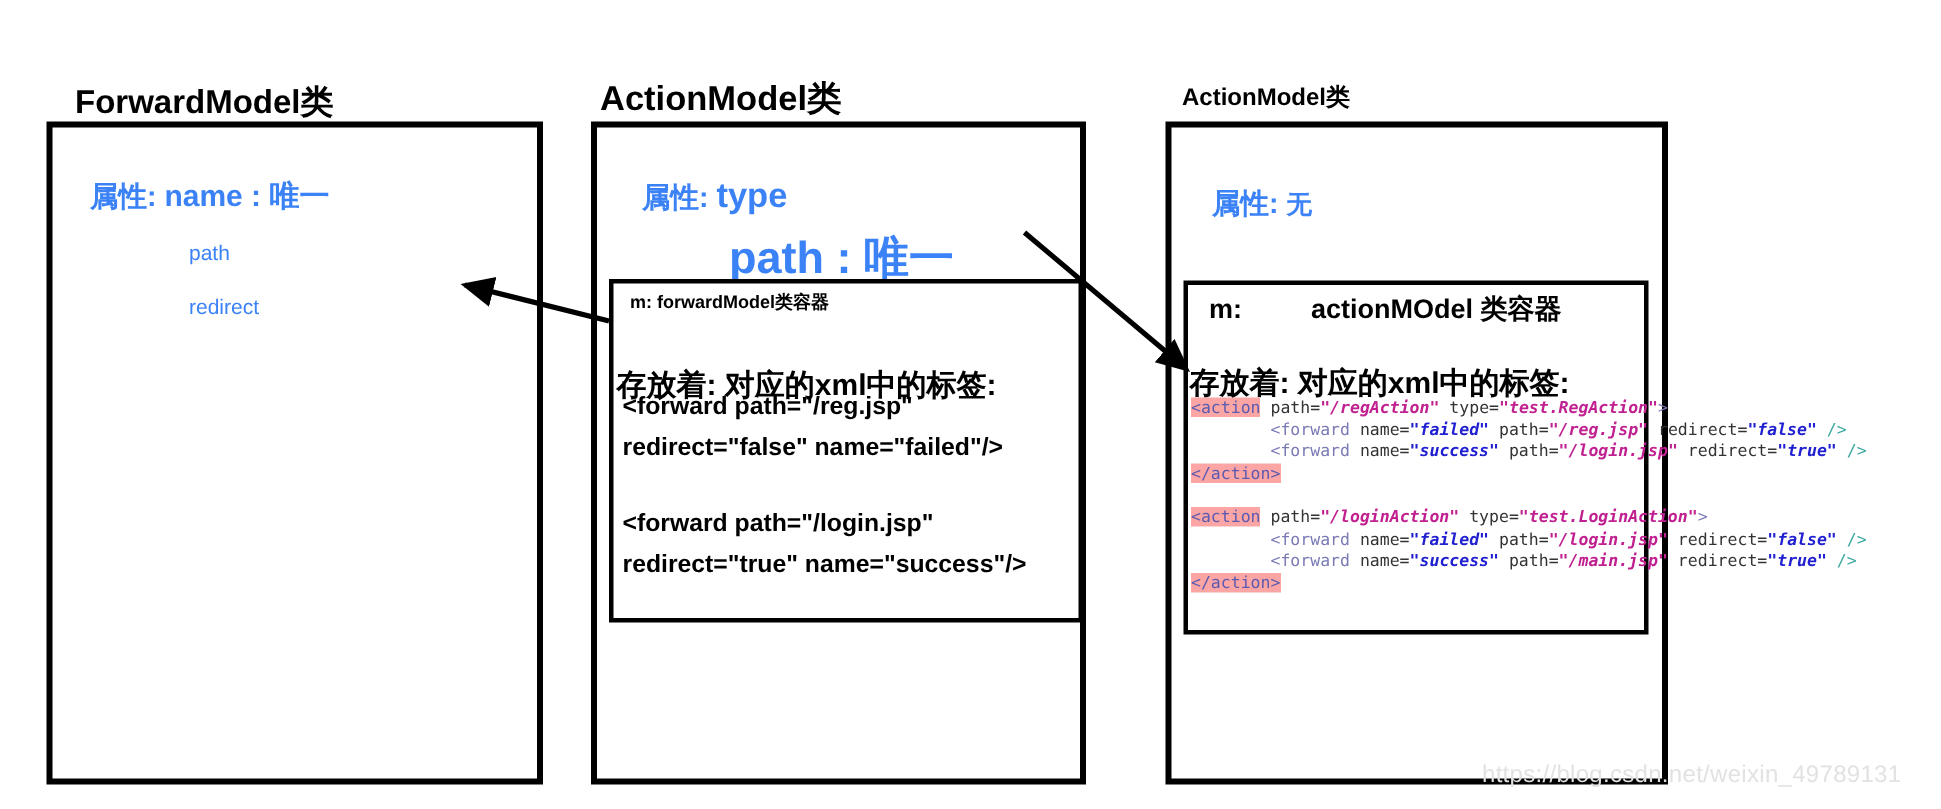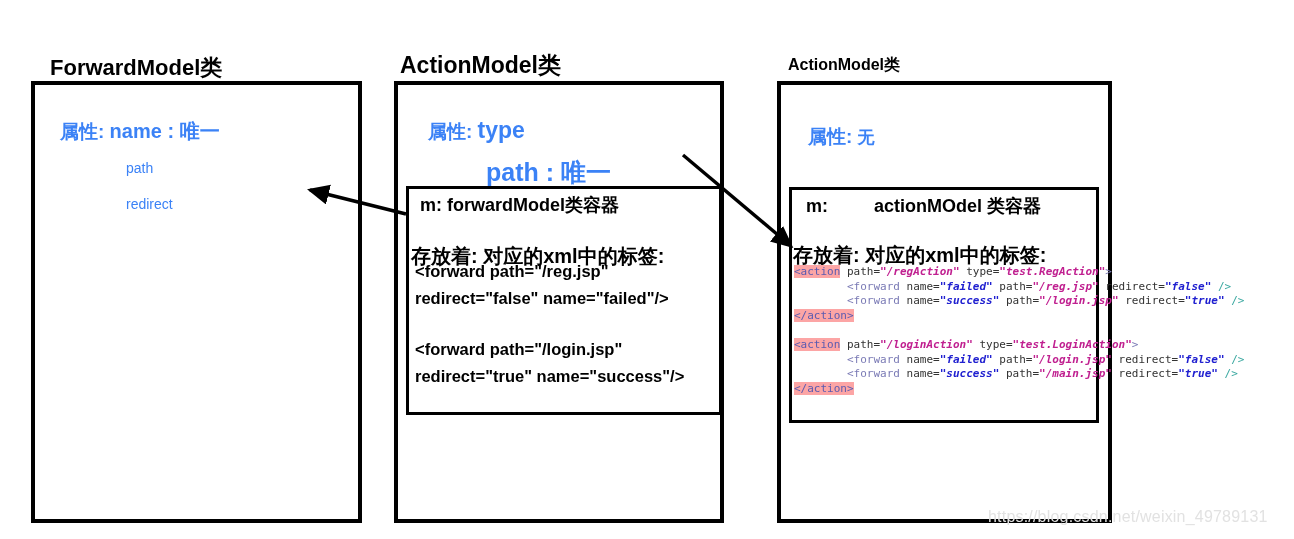--- a/index.html
+++ b/index.html
@@ -51,21 +51,21 @@
   .attr-line { display: block; }
 
   #attr-forward { left: 60px; top: 113px; font-size: 19px; line-height: 36px; }
   #attr-forward .lbl { font-size: 19px; }
   #attr-forward .v1 { font-size: 20px; }
   #attr-forward .indent { padding-left: 66px; font-weight: normal; font-size: 14px; }
 
   #attr-action { left: 428px; top: 110px; font-size: 19px; line-height: 40px; }
   #attr-action .lbl { font-size: 19px; }
   #attr-action .v1 { font-size: 23px; }
-  #attr-action .indent { padding-left: 58px; font-size: 25px; text-align: right; }
+  #attr-action .indent { padding-left: 58px; font-size: 30px; text-align: right; }
 
   #attr-config { left: 808px; top: 122px; font-size: 19px; line-height: 30px; }
   #attr-config .v1 { font-size: 17px; font-weight: bold; }
 
   
   .inner-box {
     position: absolute;
     border: 3px solid #000000;
     box-sizing: border-box;
     background: transparent;
@@ -73,21 +73,21 @@
   #inner-action { left: 406px; top: 186px; width: 316px; height: 229px; }
   #inner-config { left: 789px; top: 187px; width: 310px; height: 236px; }
 
   
   .inner-head {
     position: absolute;
     font-weight: bold;
     color: #000000;
     white-space: nowrap;
   }
-  #inner-head-action { left: 420px; top: 193px; font-size: 18px; }
+  #inner-head-action { left: 420px; top: 193px; font-size: 12px; }
   #inner-head-config { left: 806px; top: 194px; font-size: 18px; }
   #inner-head-config .gap { display: inline-block; width: 46px; }
 
   .inner-sub {
     position: absolute;
     font-weight: bold;
     color: #000000;
     font-size: 20px;
     white-space: nowrap;
   }

